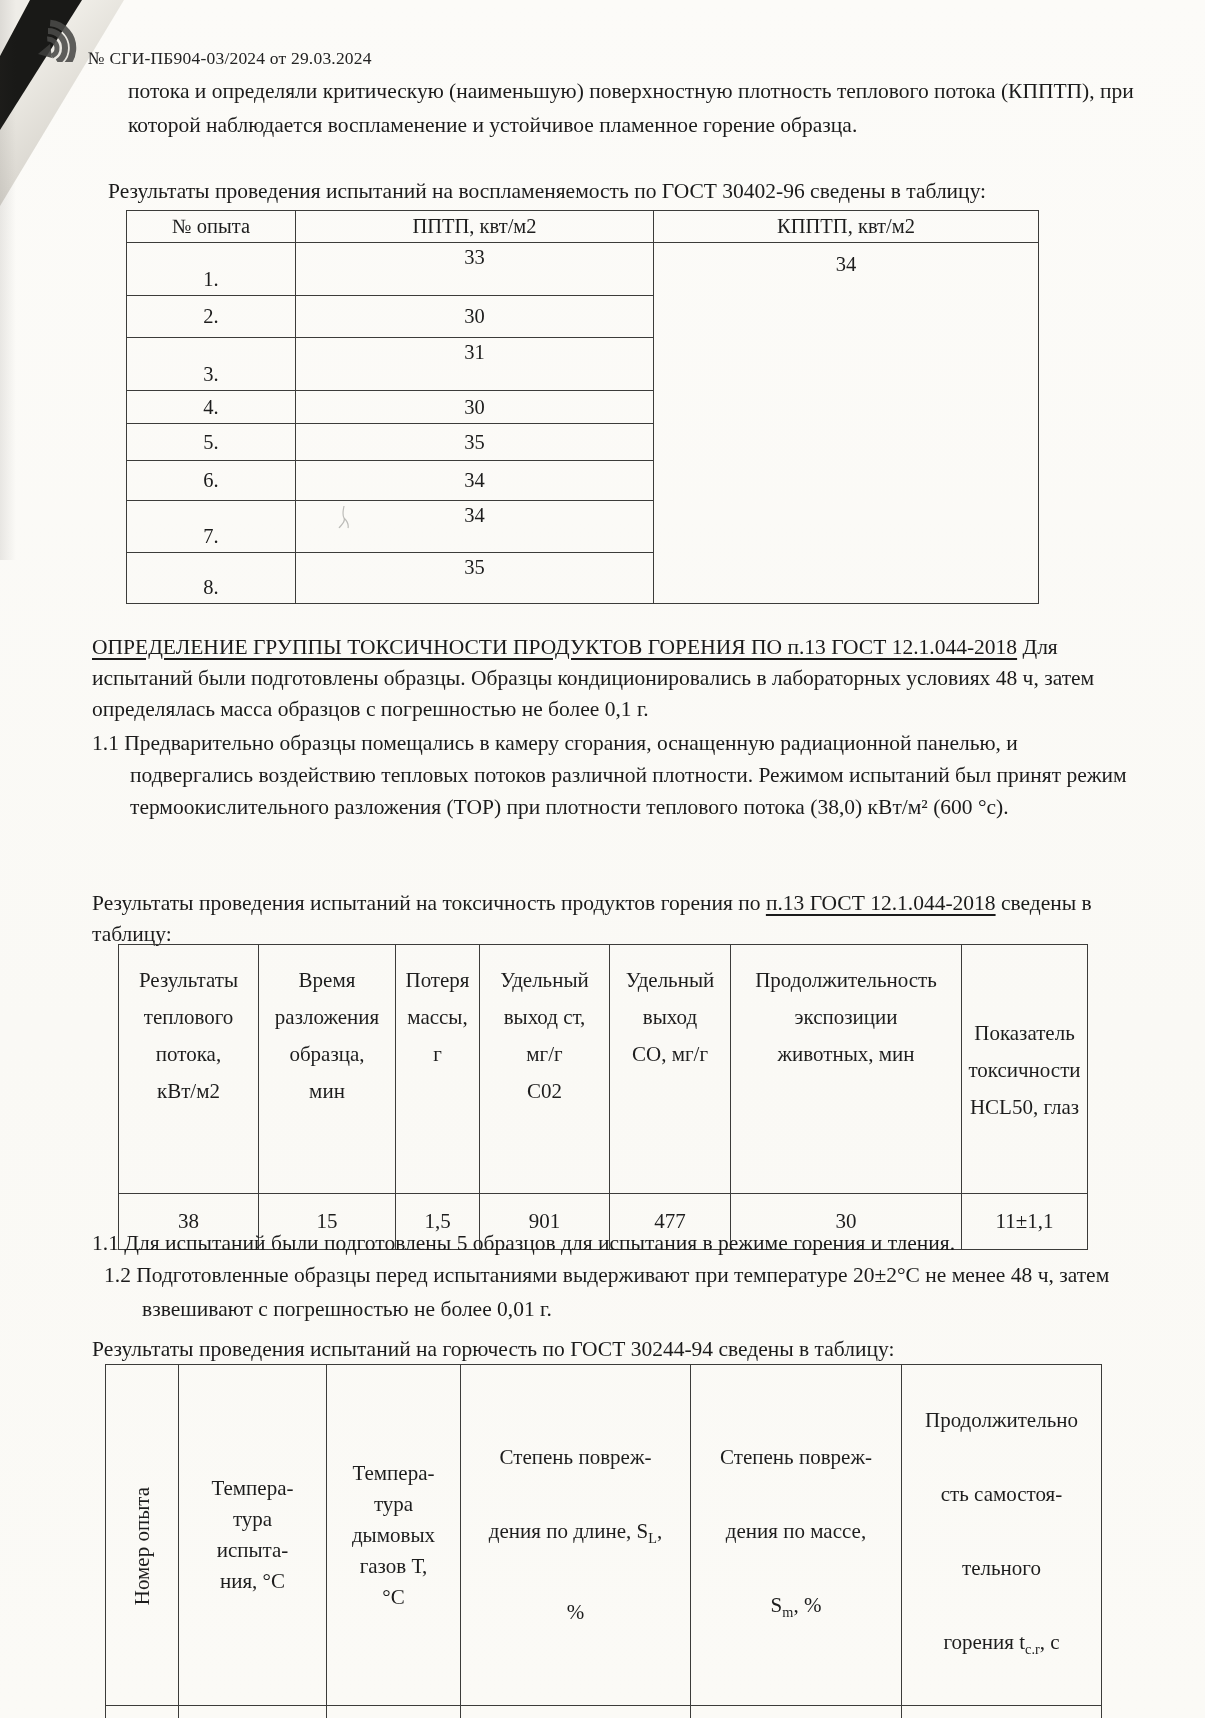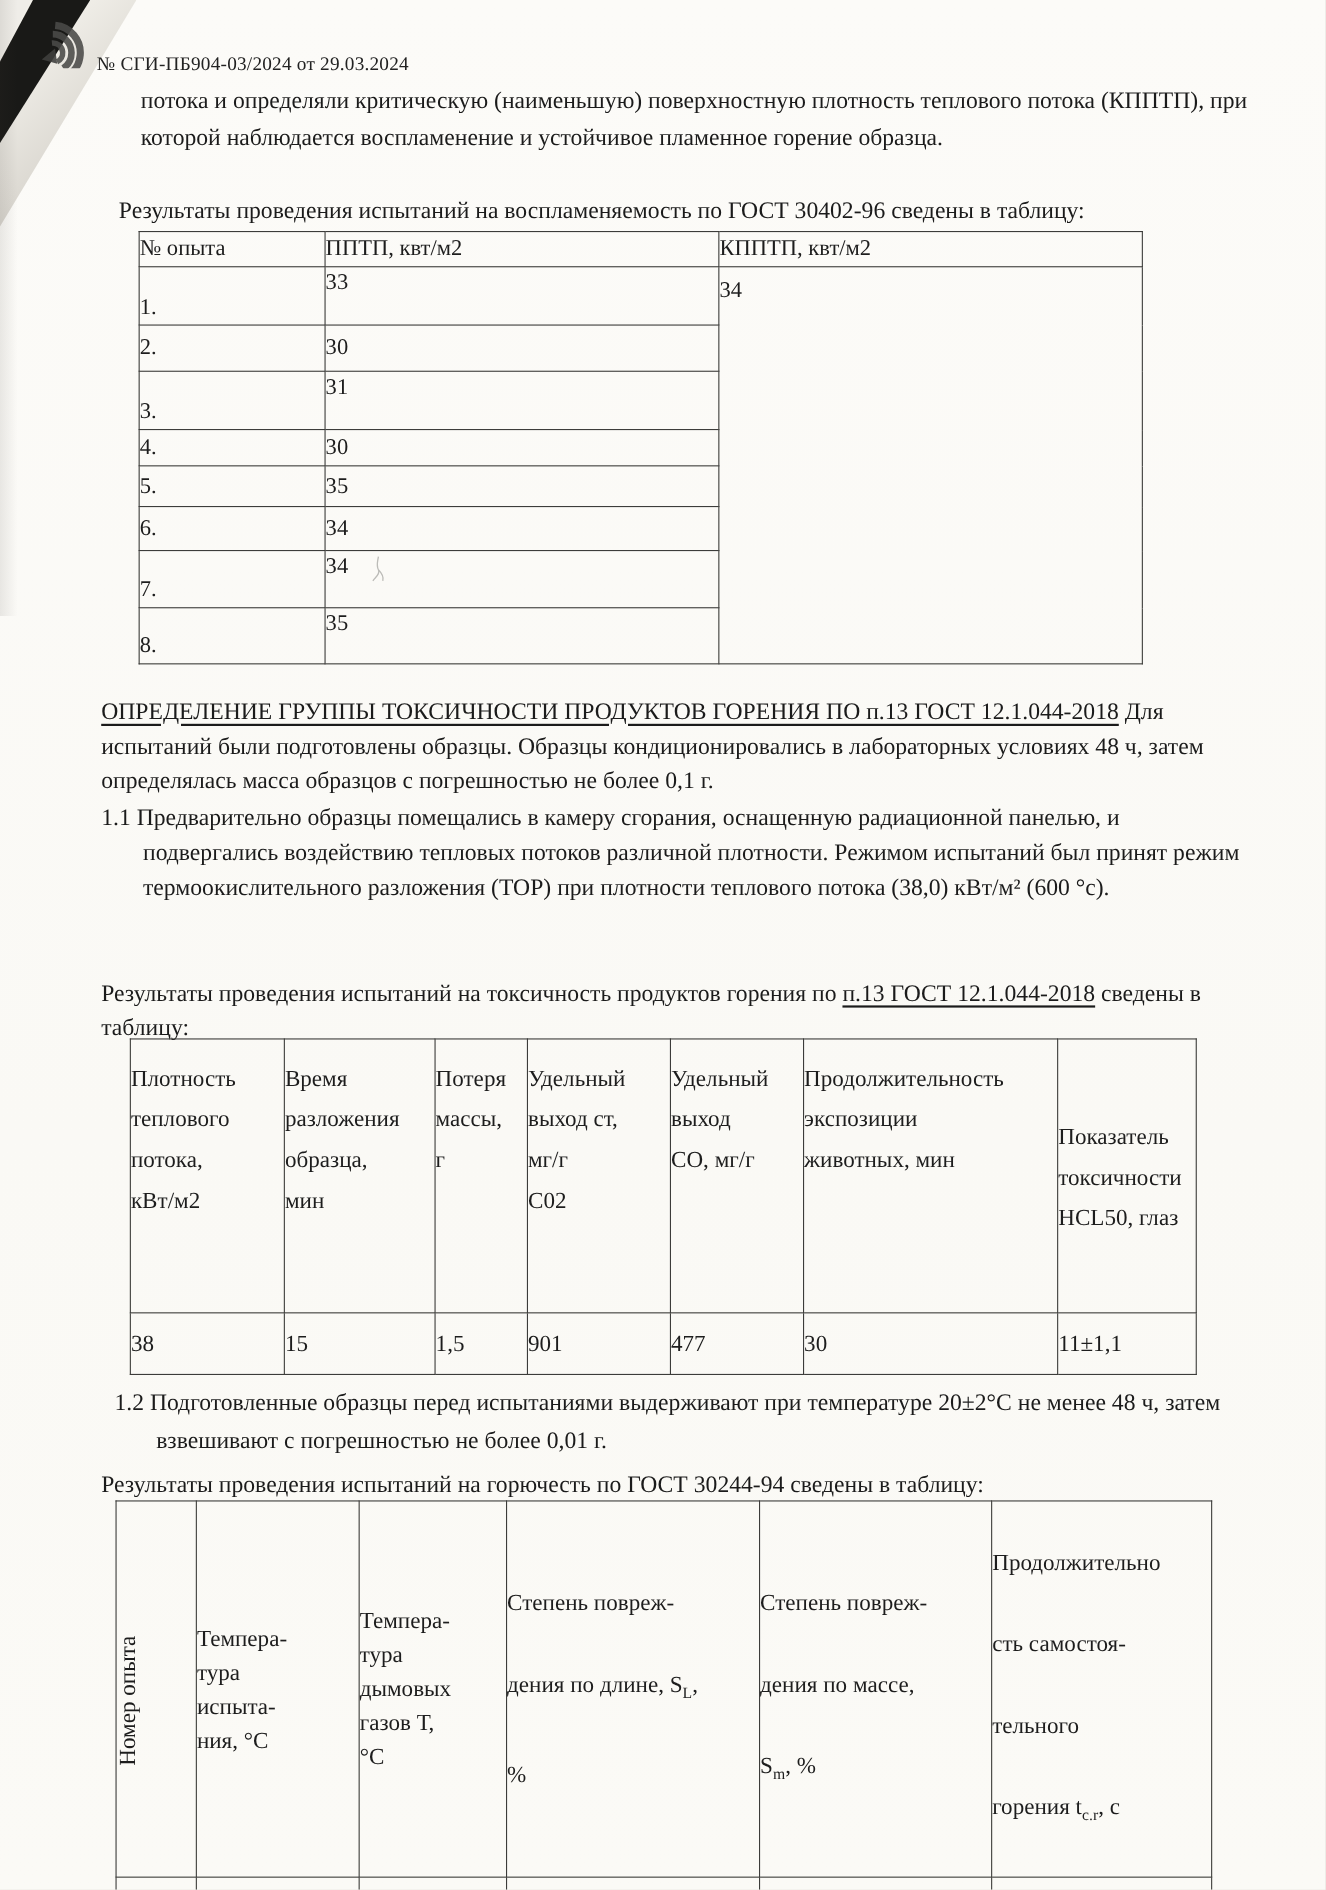--- a/index.html
+++ b/index.html
@@ -27,21 +27,21 @@
 
   .abs{position:absolute;}
   .docnum{font-size:17.5px;letter-spacing:.2px;color:#222;}
   .para{font-size:21.5px;line-height:34px;}
   .hang{padding-left:38px;text-indent:-38px;}
   .caption{font-size:21.5px;line-height:31px;}
   .heading-underline{text-decoration:underline;text-decoration-thickness:1.5px;text-underline-offset:4px;}
 
   table{border-collapse:collapse;table-layout:fixed;}
   td,th{border:1.6px solid #3c3c3a;font-weight:normal;font-size:20.5px;color:#1d1d1d;
-        vertical-align:middle;padding:0;}
+        text-align:center;vertical-align:middle;padding:0;}
   
   .t1{width:909px;}
   .t1 .hrow{height:32px;}
   .t1 .c-num{width:168px;}
   .t1 .c-pptp{width:357px;}
   .t1 .c-kpptp{width:384px;margin-top:20px;}
   .t1 .r1{height:53px;} .t1 .r2{height:42px;} .t1 .r3{height:53px;}
   .t1 .r4{height:33px;} .t1 .r5{height:37px;} .t1 .r6{height:40px;}
   .t1 .r7{height:52px;} .t1 .r8{height:51px;}
   .t1 .v-top{vertical-align:top;padding-top:3px;}
@@ -143,21 +143,21 @@
 
   <div class="abs para hang" style="left:92px;top:727px;width:1012px;line-height:32px;">1.1 Предварительно образцы помещались в камеру сгорания, оснащенную радиационной панелью, и подвергались воздействию тепловых потоков различной плотности. Режимом испытаний был принят режим термоокислительного разложения (ТОР) при плотности теплового потока (38,0) кВт/м² (600 °с).</div>
 
   <div class="abs caption" style="left:92px;top:888px;width:1012px;">
     <span>Результаты проведения испытаний на токсичность продуктов горения по </span><span class="heading-underline">п.13 ГОСТ 12.1.044-2018</span><span> сведены в таблицу:</span>
   </div>
 
   <table class="abs t2" style="left:118px;top:944px;">
     <tbody>
         <tr>
-      <td class="hd w1">Плотность
+      <td class="hd w1">Результаты
 теплового
 потока,
 кВт/м2</td>
       <td class="hd w2">Время
 разложения
 образца,
 мин</td>
       <td class="hd w3">Потеря
 массы,
 г</td>
@@ -181,20 +181,21 @@
       <td class="data">1,5</td>
       <td class="data">901</td>
       <td class="data">477</td>
       <td class="data">30</td>
       <td class="data">11±1,1</td>
     </tr>
   </tbody>
     </table>
 
 
+  <div class="abs para" style="left:92px;top:1226px;width:1040px;">1.1 Для испытаний были подготовлены 5 образцов для испытания в режиме горения и тления.</div>
 
   <div class="abs para hang" style="left:104px;top:1258px;width:1016px;">1.2 Подготовленные образцы перед испытаниями выдерживают при температуре 20±2°С не менее 48 ч, затем взвешивают с погрешностью не более 0,01 г.</div>
 
   <div class="abs caption" style="left:92px;top:1334px;width:1040px;">Результаты проведения испытаний на горючесть по ГОСТ 30244-94 сведены в таблицу:</div>
 
   <table class="abs t3" style="left:105px;top:1364px;">
     <tbody>
         <tr>
       <td class="hd w1">
         <span class="vertical">Номер опыта</span>

